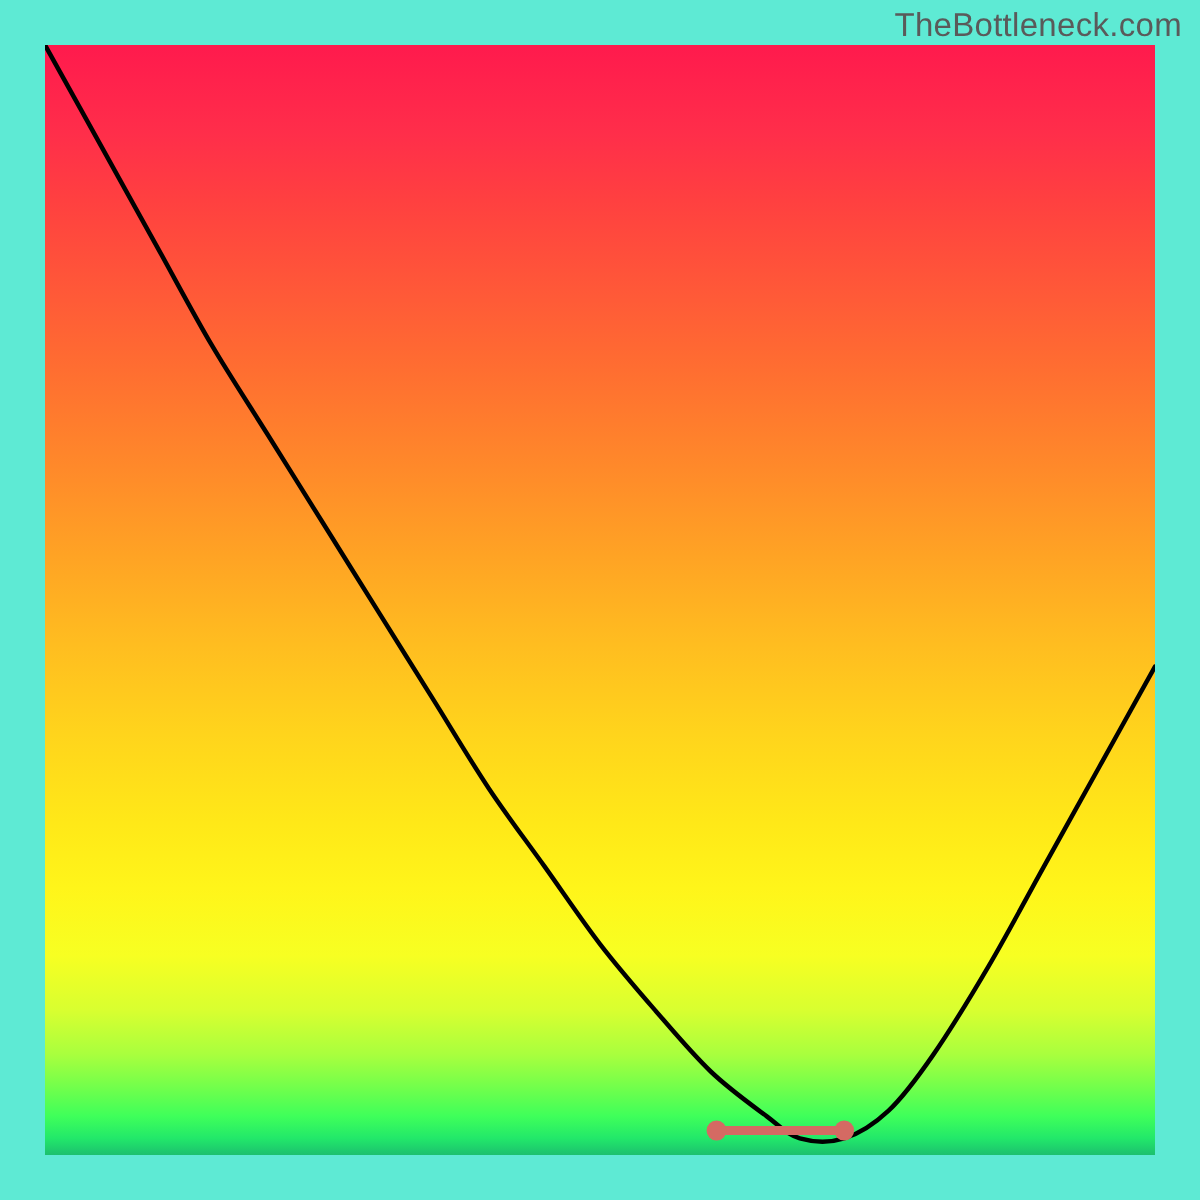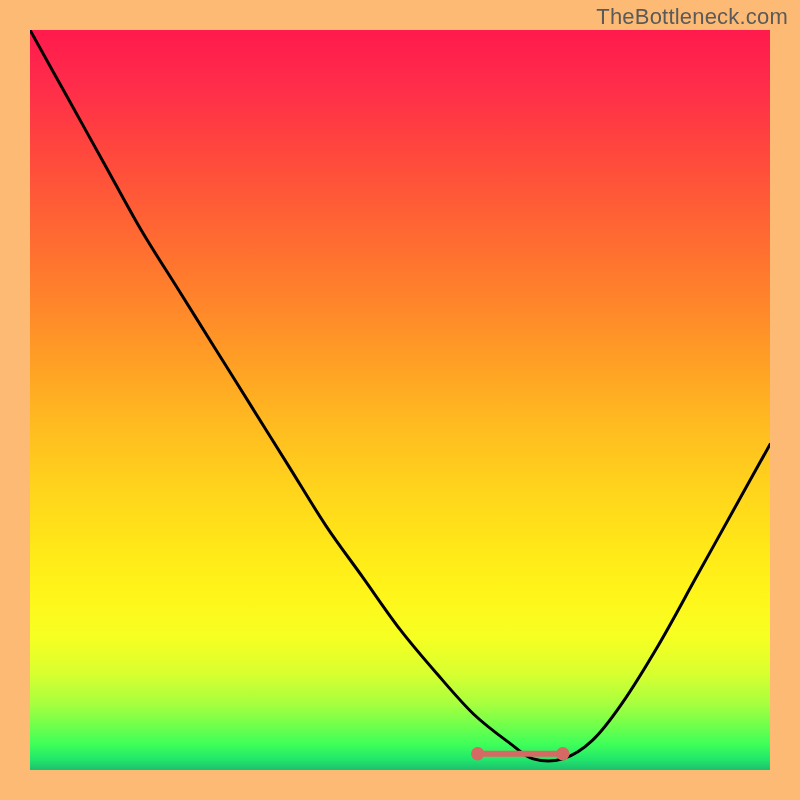--- a/index.html
+++ b/index.html
@@ -10,21 +10,21 @@
     background: #000;
     overflow: hidden;
     font-family: Arial, Helvetica, sans-serif;
   }
   .frame {
     position: absolute;
     left: 0;
     top: 0;
     width: 800px;
     height: 800px;
-    background: #fdba74;
+    background: #5eead4;
   }
   .plot-area {
     position: absolute;
     left: 30px;
     top: 30px;
     width: 740px;
     height: 740px;
     overflow: hidden;
   }
   

